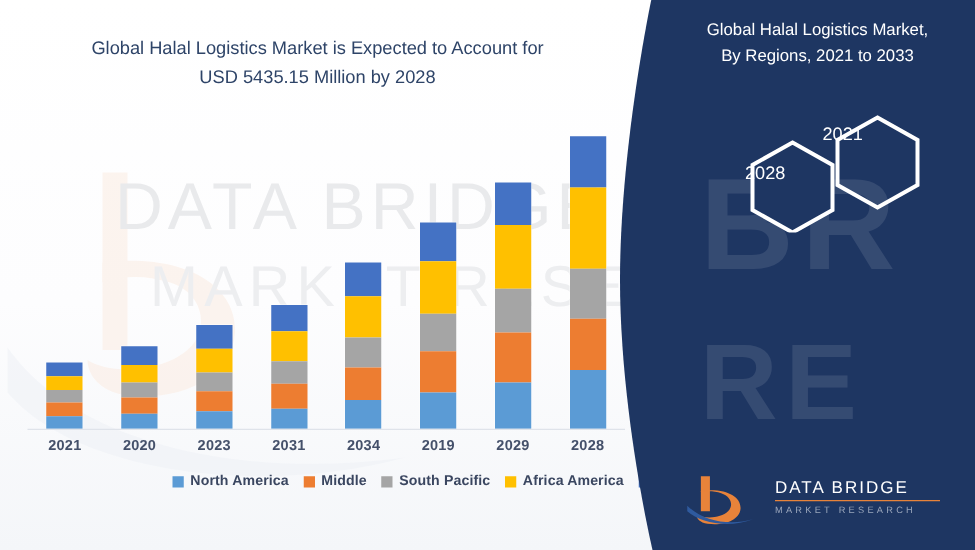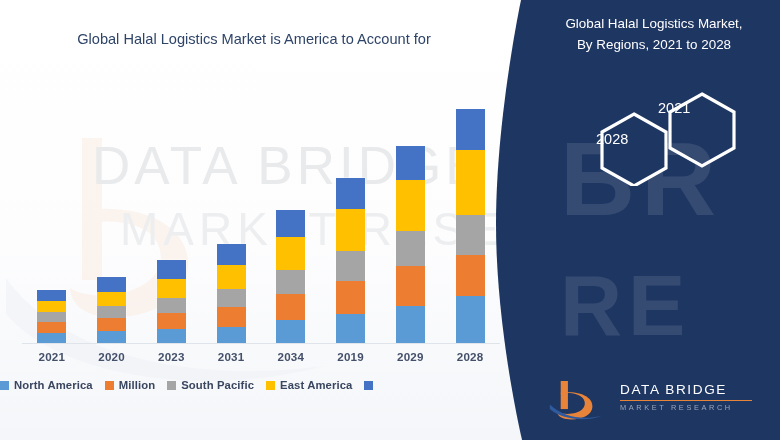--- a/index.html
+++ b/index.html
@@ -67,21 +67,21 @@
     display:flex;
   }
   .xtick {
     flex:1 1 0; text-align:center; font-size:11.6px;
     color:#44506a; font-weight:700; letter-spacing:.2px;
   }
 
   
   .legend {
     position:absolute; left:0px; top:375px; width:520px; height:20px;
-    display:flex; justify-content:flex-start; align-items:center; gap:12px;
+    display:flex; justify-content:flex-end; align-items:center; gap:12px;
   }
   .lg-item { display:flex; align-items:center; gap:5px; }
   .lg-swatch { width:9px; height:9px; flex:0 0 auto; }
   .lg-label { font-size:11.3px; color:#3a4660; font-weight:700; white-space:nowrap; letter-spacing:.1px; }
 
   
   .right-panel {
     position:absolute; left:0; top:0; width:780px; height:440px;
     pointer-events:none;
   }
@@ -128,21 +128,22 @@
       <path d="M42 80 C110 72 150 100 148 136 C146 172 104 192 60 186 C40 183 30 170 30 158 C48 170 92 168 112 148 C128 132 122 104 96 96 C78 90 58 90 42 96 Z" fill="#fbece2"></path>
     </svg>
     <svg class="wm-swoosh" viewBox="0 0 330 150">
       <path d="M6 28 C60 104 190 134 324 116 C208 148 60 128 6 64 Z" fill="#eef1f6"></path>
     </svg>
 
     <div class="wm-text">DATA BRIDGE</div>
     <div class="wm-text l2">MARKET RESEARCH</div>
 
     <div class="chart-title">
-      <div>Global Halal Logistics Market is America to Account for</div>
+      <div>Global Halal Logistics Market is Expected to Account for</div>
+      <div>USD 5435.15 Million by 2028</div>
     </div>
 
     <div class="bars" id="bars">
         <div class="bar-slot">
           <div class="bar">
             <div class="seg" title="North America 2021: 10.2" style="background: rgb(91, 155, 213); height: 10.2833px;"></div>
             <div class="seg" title="Europe 2021: 11" style="background: rgb(237, 125, 49); height: 11.0898px;"></div>
             <div class="seg" title="Asia Pacific 2021: 9.5" style="background: rgb(165, 165, 165); height: 9.57755px;"></div>
             <div class="seg" title="South America 2021: 11" style="background: rgb(255, 192, 0); height: 11.0898px;"></div>
             <div class="seg" title="Middle East and Africa 2021: 11.3" style="background: rgb(68, 114, 196); height: 11.3922px;"></div>
@@ -225,49 +226,49 @@
         <div class="xtick">2028</div>
       </div>
 
     <div class="legend" id="legend">
         <div class="lg-item">
           <span class="lg-swatch" style="background: rgb(91, 155, 213);"></span>
           <span class="lg-label">North America</span>
         </div>
         <div class="lg-item">
           <span class="lg-swatch" style="background: rgb(237, 125, 49);"></span>
-          <span class="lg-label">Million</span>
+          <span class="lg-label">Middle</span>
         </div>
         <div class="lg-item">
           <span class="lg-swatch" style="background: rgb(165, 165, 165);"></span>
           <span class="lg-label">South Pacific</span>
         </div>
         <div class="lg-item">
           <span class="lg-swatch" style="background: rgb(255, 192, 0);"></span>
-          <span class="lg-label">East America</span>
+          <span class="lg-label">Africa America</span>
         </div>
         <div class="lg-item">
           <span class="lg-swatch" style="background: rgb(68, 114, 196);"></span>
         </div>
       </div>
   </div>
 
   <svg class="right-panel" viewBox="0 0 780 440" preserveAspectRatio="none">
     <path id="panelPath" d="M521,0 L780,0 L780,440 L522,440 C522,440 496,330 496,224 C496,118 521,0 521,0 Z" fill="#1e3662"></path>
     <g opacity="0.10">
       <text x="560" y="215" font-family="Liberation Sans, sans-serif" font-size="104" font-weight="700" fill="#ffffff" letter-spacing="6">BR</text>
       <text x="560" y="335" font-family="Liberation Sans, sans-serif" font-size="86" font-weight="700" fill="#ffffff" letter-spacing="6">RE</text>
     </g>
   </svg>
 
   <div class="right-content">
 
     <div class="rp-title">
       <div>Global Halal Logistics Market,</div>
-      <div>By Regions,  2021 to 2028</div>
+      <div>By Regions,  2021 to 2033</div>
     </div>
 
     <div class="hexes">
       <svg viewBox="0 0 210 98" width="210" height="98">
         <polygon points="154,6 186,24 186,60 154,78 122,60 122,24" fill="none" stroke="#ffffff" stroke-width="3.2"></polygon>
         <polygon points="86,26 118,44 118,80 86,98 54,80 54,44" fill="#1e3662" stroke="#ffffff" stroke-width="3.2"></polygon>
       </svg>
     </div>
     <div class="hex-label h2021">2021</div>
     <div class="hex-label h2028">2028</div>

